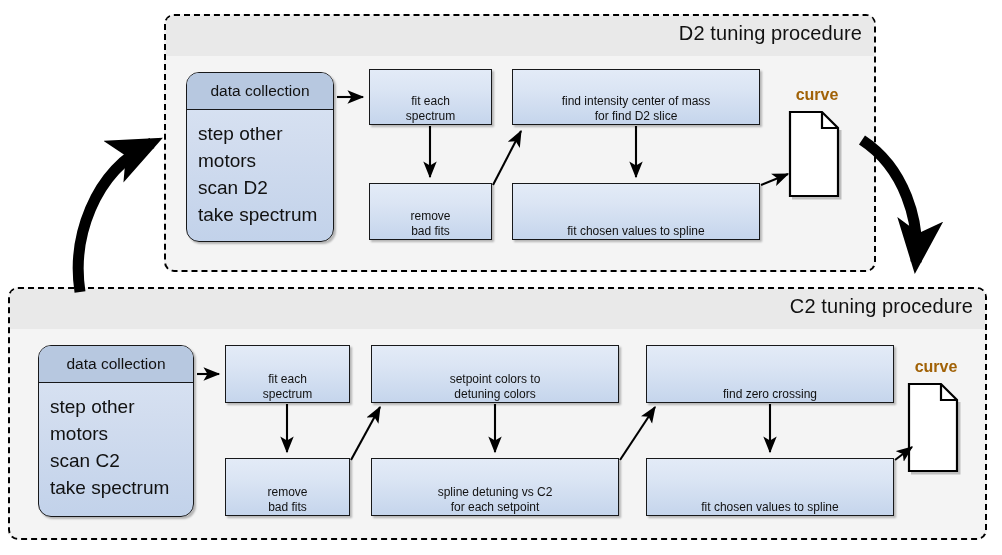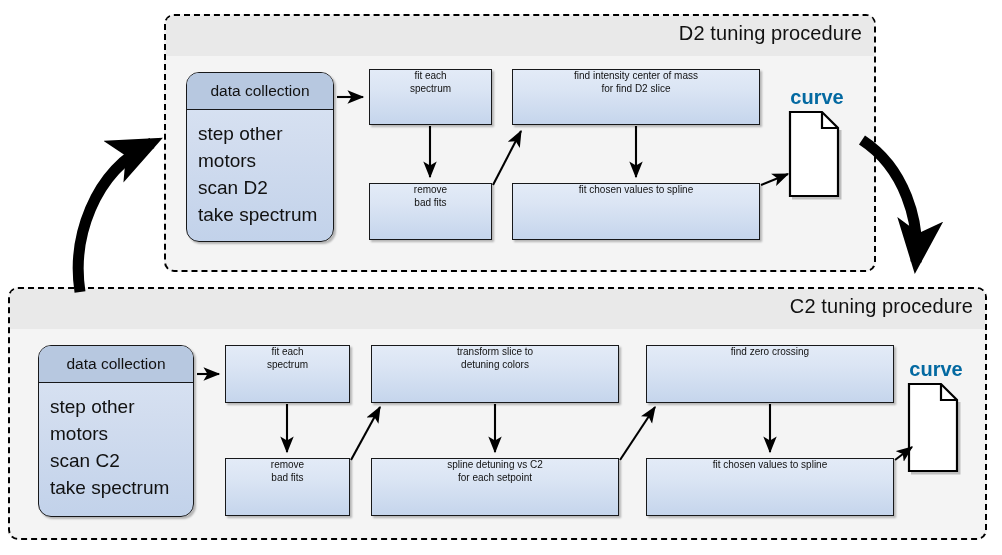--- a/index.html
+++ b/index.html
@@ -28,23 +28,23 @@
     font-size:20px;color:#111;letter-spacing:0.1px;white-space:nowrap;
   }
 
   
   .node{
     position:absolute;
     box-sizing:border-box;
     border:1.4px solid #17181a;
     background:linear-gradient(to bottom,#e3ebf7 0%,#dbe5f4 35%,#c5d5ec 100%);
     box-shadow:2px 2px 2px rgba(0,0,0,0.26);
-    display:flex;align-items:flex-start;justify-content:center;
+    display:flex;align-items:flex-end;justify-content:center;
     text-align:center;
-    font-size:10px;color:#111;line-height:1.25;
+    font-size:12px;color:#111;line-height:1.25;
   }
   .node span{display:block;padding:0 4px;}
 
   
   .dcbox{
     position:absolute;
     box-sizing:border-box;
     border:1.4px solid #17181a;
     border-radius:13px;
     background:linear-gradient(to bottom,#dbe5f4 0%,#d2ddef 40%,#c2d2ea 100%);
@@ -60,21 +60,21 @@
   }
   .dc-body{
     padding:11px 0 0 11px;
     font-size:19px;color:#111;line-height:1.42;
   }
 
   
   .docwrap{position:absolute;}
   .doclabel{
     position:absolute;top:0;left:0;width:100%;
-    text-align:center;font-size:20px;font-weight:bold;color:#0369a1;
+    text-align:center;font-size:16px;font-weight:bold;color:#a16207;
   }
   .docicon{position:absolute;left:0;top:22px;}
 
   
   #arrows{position:absolute;left:0;top:0;width:1002px;height:555px;
           pointer-events:none;}
 </style>
 </head>
 <body>
 
@@ -155,21 +155,21 @@
 
   <div class="node" style="left:225px;top:458px;width:125px;height:58px;">
     <span>
       <span>remove</span>
       <span>bad fits</span>
     </span>
   </div>
 
   <div class="node" style="left:371px;top:345px;width:248px;height:58px;">
     <span>
-      <span>transform slice to</span>
+      <span>setpoint colors to</span>
       <span>detuning colors</span>
     </span>
   </div>
 
   <div class="node" style="left:371px;top:458px;width:248px;height:58px;">
     <span>
       <span>spline detuning vs C2</span>
       <span>for each setpoint</span>
     </span>
   </div>

